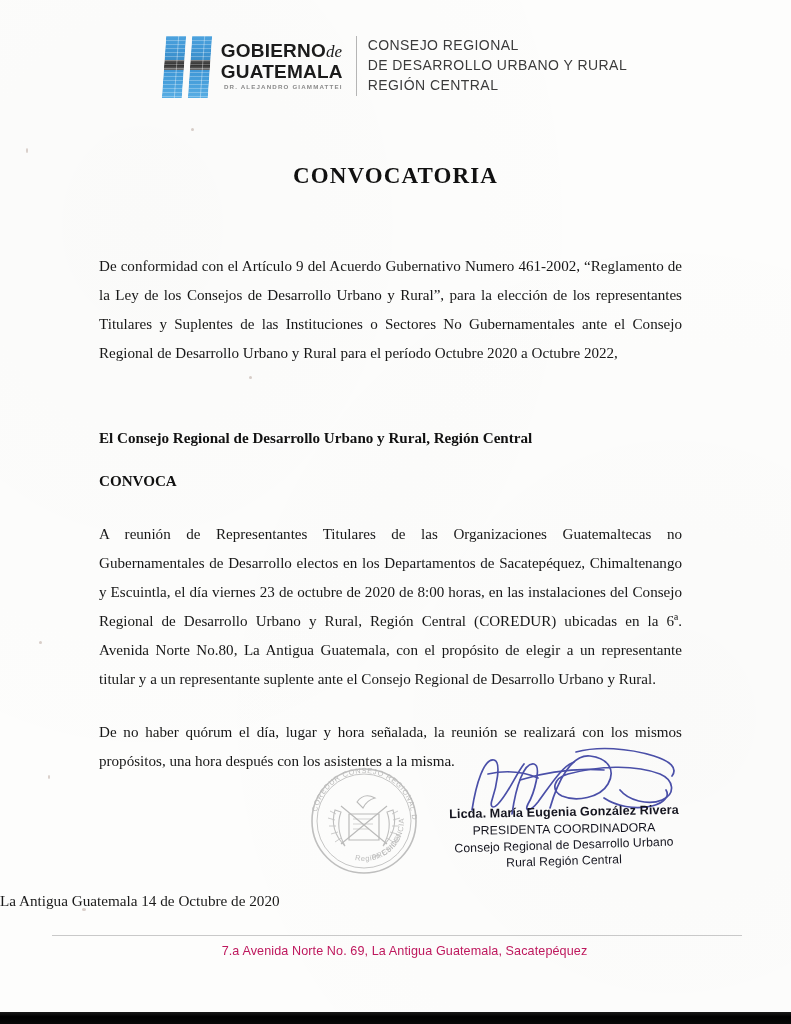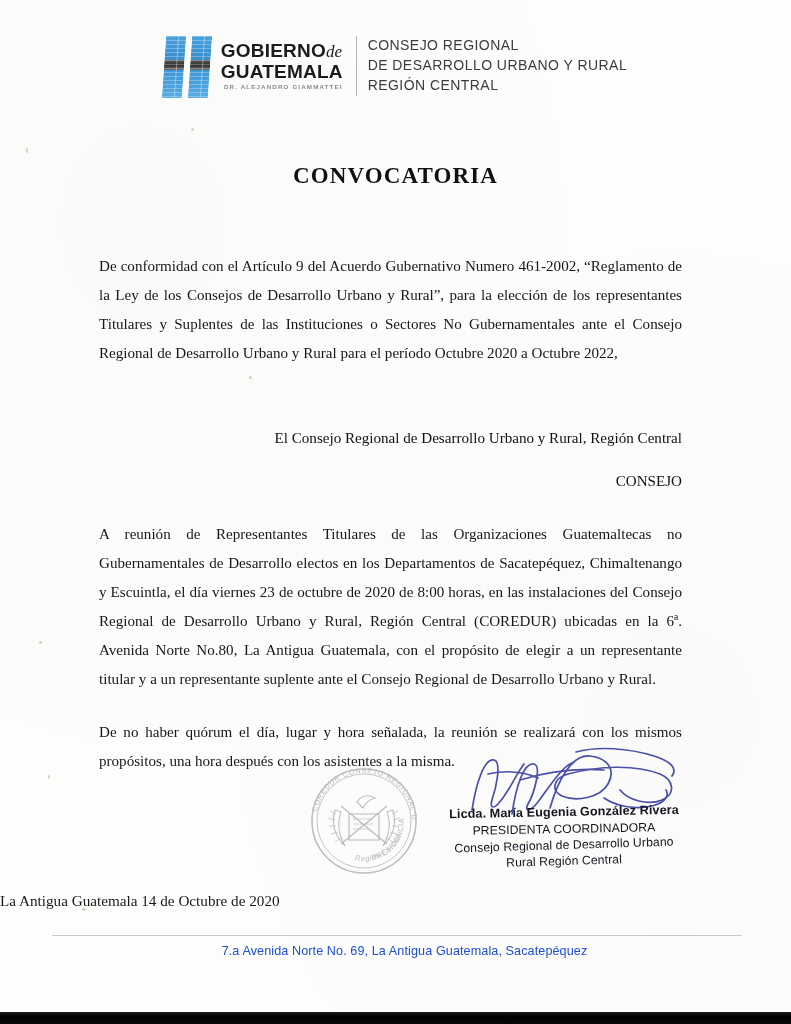--- a/index.html
+++ b/index.html
@@ -161,22 +161,22 @@
   p.body-par {
     margin: 0;
     font-size: 15.1px;
     line-height: 29px;
     text-align: justify;
     text-justify: inter-word;
     color: #171717;
   }
   .center-bold {
     margin: 0;
-    text-align: right;
-    font-weight: 400;
+    text-align: left;
+    font-weight: 700;
     font-size: 15.1px;
     color: #111;
   }
   .gap-a { height: 62px; }
   .gap-b { height: 26px; }
   .gap-c { height: 30px; }
   .gap-d { height: 24px; }
   b { font-weight: 400; }
 
   
@@ -254,21 +254,21 @@
     top: 935px;
     height: 1px;
     background: #c9c9c9;
   }
   .footer {
     position: absolute;
     left: 18px; right: 0;
     top: 942px;
     text-align: center;
     font-family: "Liberation Sans", sans-serif;
-    color: #1d4ed8;
+    color: #be185d;
   }
   .footer div {
     font-size: 12.6px;
     line-height: 1.45;
     letter-spacing: .1px;
   }
   .footer .fline3 { letter-spacing: 0; }
 
   .scan-edge {
     position: absolute;
@@ -330,21 +330,21 @@
 
   <div class="doc-title">CONVOCATORIA</div>
 
   <div class="content">
     <p class="body-par">De conformidad con el Artículo 9 del Acuerdo Gubernativo Numero 461-2002, “Reglamento de la Ley de los Consejos de Desarrollo Urbano y Rural”, para la elección de los representantes Titulares y Suplentes de las Instituciones o Sectores No Gubernamentales ante el Consejo Regional de Desarrollo Urbano y Rural para el período Octubre 2020 a Octubre 2022,</p>
 
     <div class="gap-a"></div>
     <p class="center-bold">El Consejo Regional de Desarrollo Urbano y Rural, Región Central</p>
 
     <div class="gap-b"></div>
-    <p class="center-bold">CONSEJO</p>
+    <p class="center-bold">CONVOCA</p>
 
     <div class="gap-c"></div>
     <p class="body-par"><span>A reunión de </span><b>Representantes Titulares de las Organizaciones Guatemaltecas no Gubernamentales de Desarrollo</b><span> electos en los Departamentos de Sacatepéquez, Chimaltenango y Escuintla, el día </span><b>viernes 23 de octubre de 2020 de 8:00 horas</b><span>, en las instalaciones del Consejo Regional de Desarrollo Urbano y Rural, Región Central (COREDUR) ubicadas en la 6ª. Avenida Norte No.80, La Antigua Guatemala, con el propósito de elegir a un representante titular y a un representante suplente ante el Consejo Regional de Desarrollo Urbano y Rural.</span></p>
 
     <div class="gap-d"></div>
     <p class="body-par">De no haber quórum el día, lugar y hora señalada, la reunión se realizará con los mismos propósitos, una hora después con los asistentes a la misma.</p>
   </div>
 
   <div class="seal">
     <svg width="118" height="118" viewBox="0 0 118 118" aria-hidden="true">

